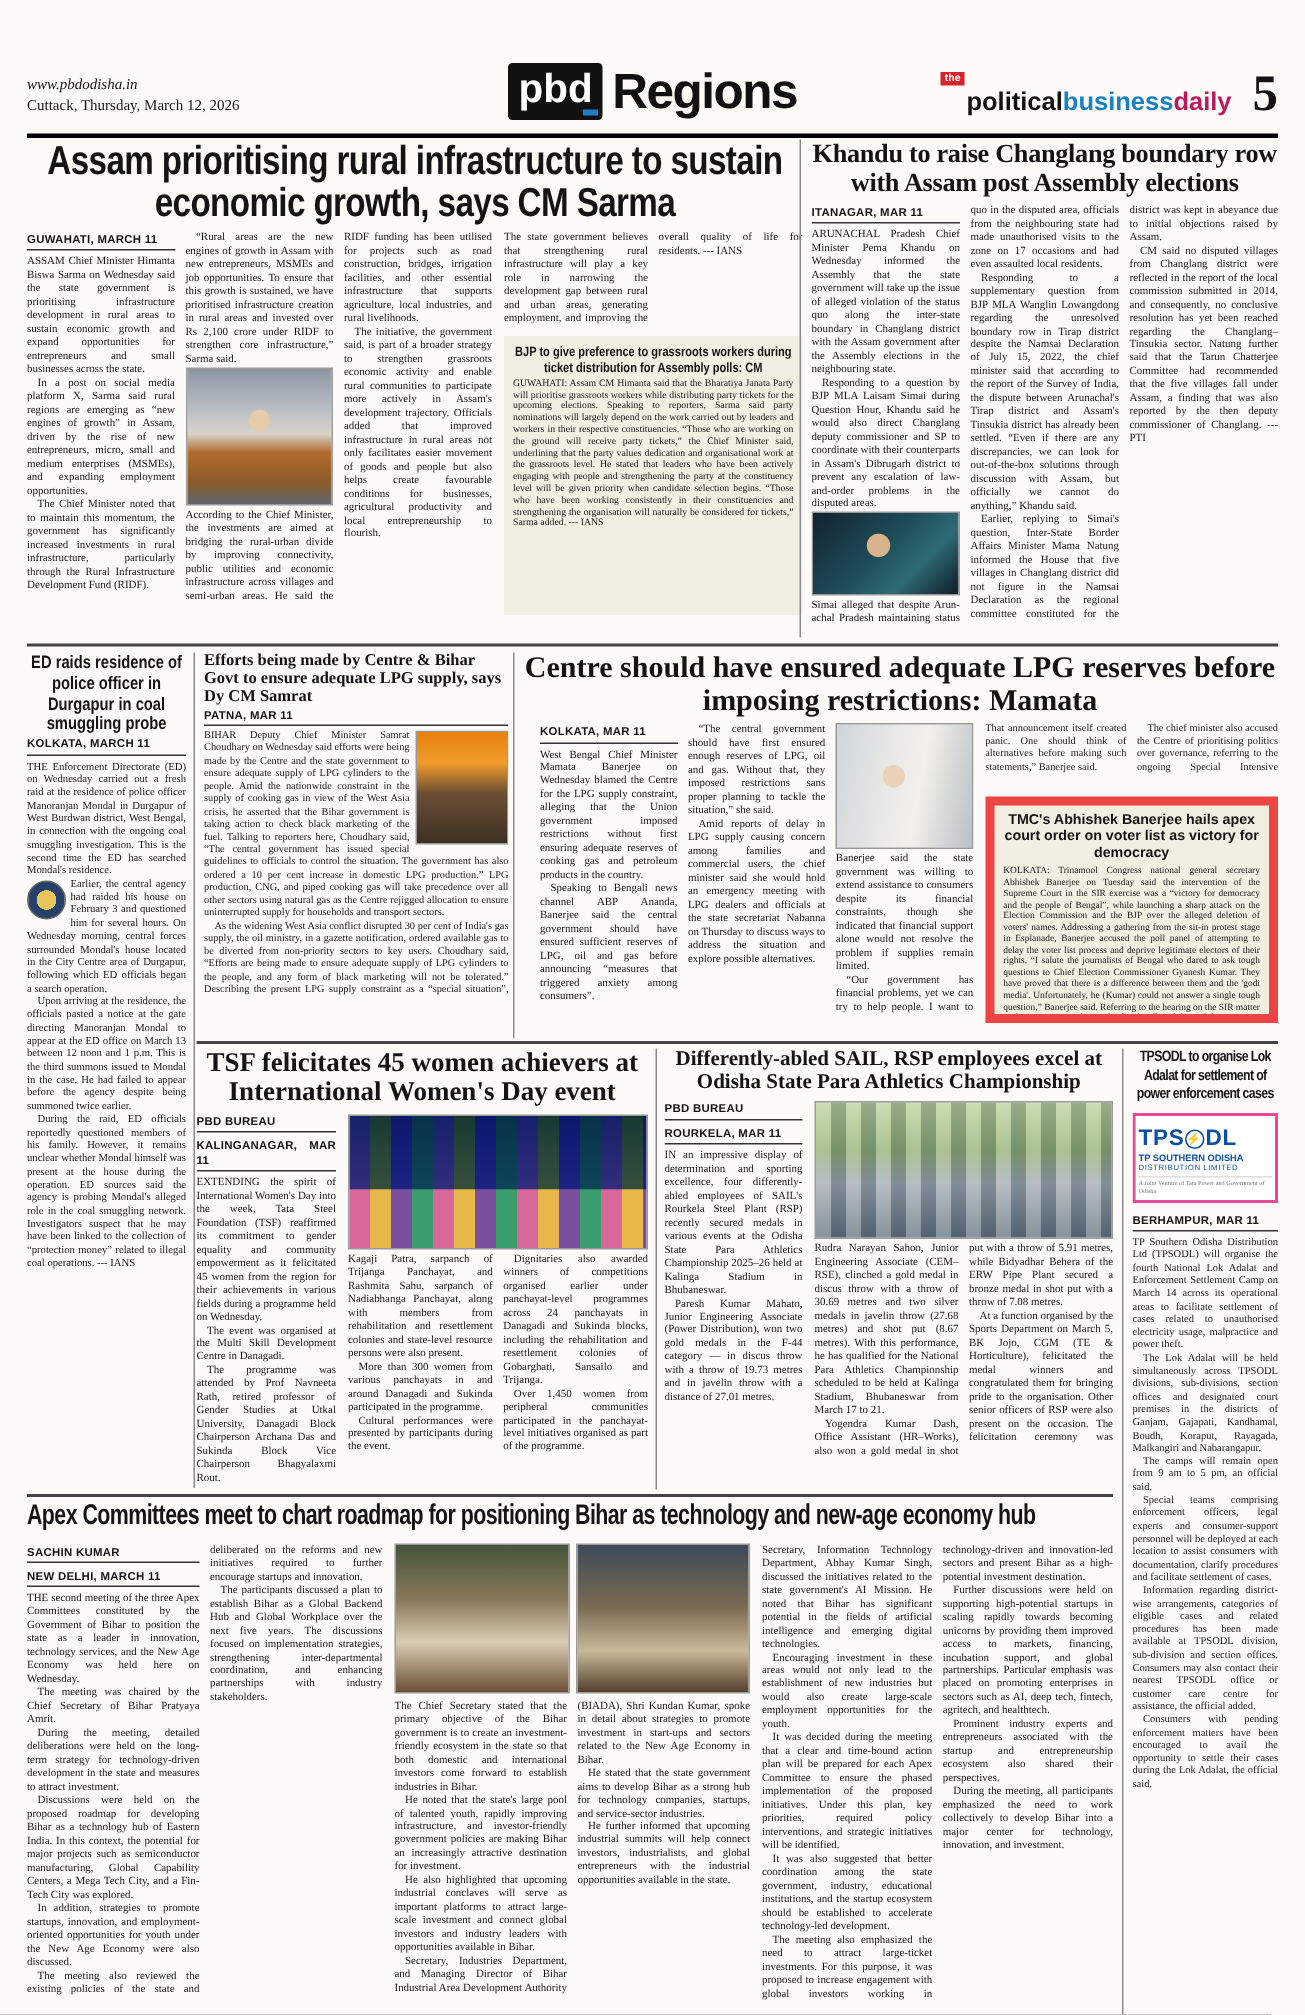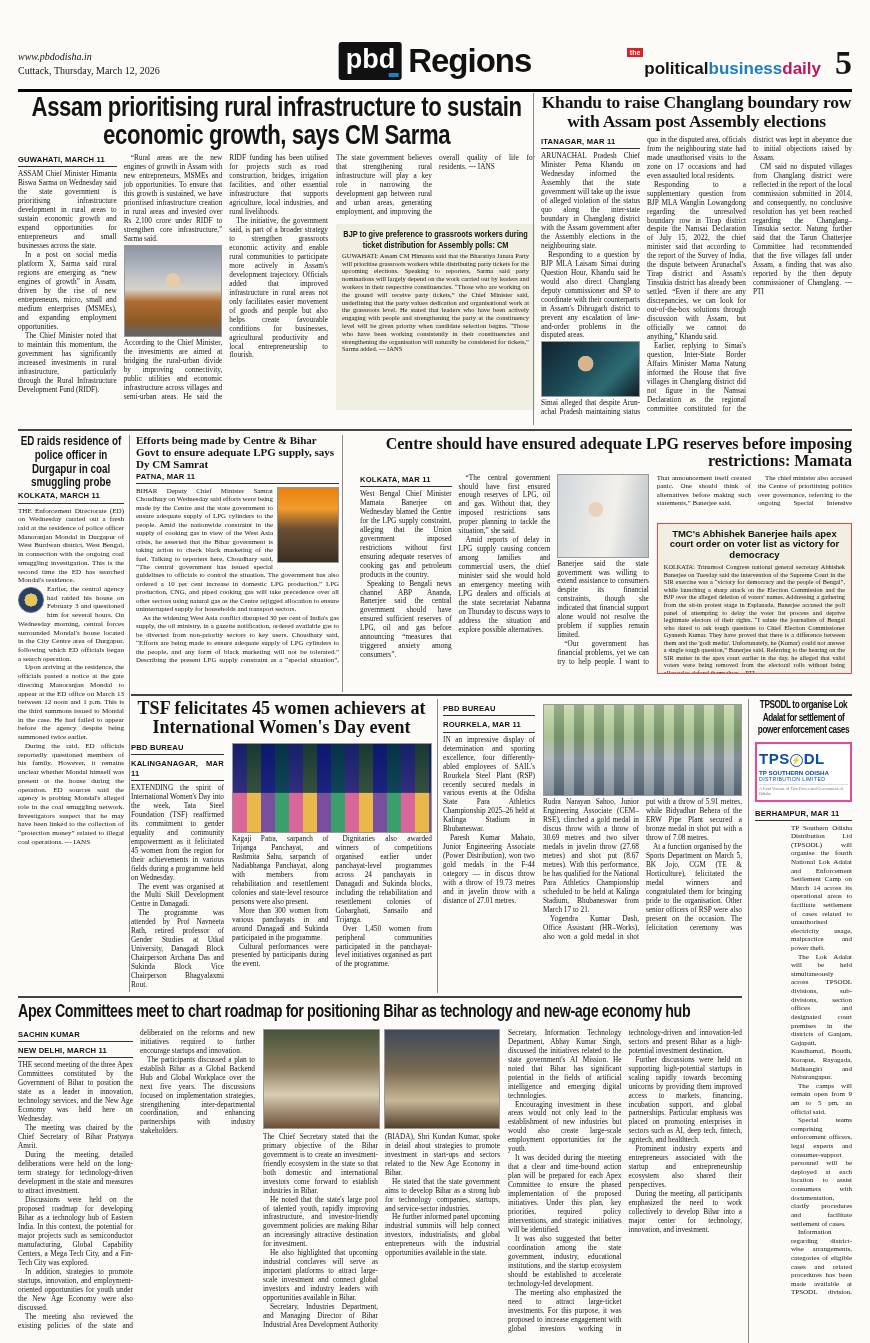--- a/index.html
+++ b/index.html
@@ -66,26 +66,26 @@
   .ed-logo{float:left;width:24px;height:24px;border-radius:50%;margin:2px 3px 1px 0;
            background:radial-gradient(circle at 50% 50%,#e8c55a 0 38%,#27406b 39% 100%);border:1px solid #666;}
   .vr-2{left:129px;top:435px;height:557px;}
   .art-bihar{left:136px;top:435px;width:203px;height:257px;}
   .bihar-hl{font-size:11px;text-align:left;max-height:50px;overflow:hidden;}
   .bihar-body{font-size:6.9px;height:178px;overflow:hidden;}
   .ph-bihar{float:right;width:60px;height:74px;margin:0 0 2px 4px;border:1px solid #999;
             background:linear-gradient(180deg,#e8820f 0%,#f29b2a 28%,#6b4f35 55%,#3c2f22 100%);}
   .vr-3{left:342px;top:435px;height:257px;}
   .art-mamata{left:348px;top:435px;width:504px;height:257px;}
-  .mamata-hl{font-size:16px;text-align:right;}
+  .mamata-hl{font-size:20px;text-align:center;}
   .mamata-zones{display:flex;gap:8px;margin-top:4px;height:200px;}
   .mamata-left{width:296px;height:200px;margin-left:12px;}
   .mamata-right{width:200px;display:flex;flex-direction:column;gap:3px;}
   .mamata-tail{height:46px;font-size:6.9px;}
-  .tmc-box{flex:1;border:1px solid #ef4444;}
+  .tmc-box{flex:1;border:6px solid #ef4444;}
   .tmc-box .subbox-hl{font-size:9.5px;}
   .tmc-box .body{font-size:6.3px;}
   .hr-2{left:131px;top:694px;width:721px;height:2px;}
   
   .art-tsf{left:131px;top:699px;width:301px;height:294px;}
   .tsf-hl{font-size:18px;text-align:center;}
   .tsf-zones{display:flex;gap:8px;margin-top:4px;height:245px;}
   .tsf-left{width:93px;}
   .tsf-right{width:200px;}
   .vr-4{left:437px;top:699px;height:294px;}
@@ -97,21 +97,21 @@
   .vr-5{left:748px;top:699px;height:644px;}
   .art-tpsodl{left:755px;top:699px;width:97px;height:644px;}
   .tpsodl-hl{font-size:10px;font-weight:600;text-align:center;line-height:1.25;}
   .tplogo{border:2px solid #ec4899;background:#fff;text-align:left;padding:6px 2px 4px;margin:5px 0 6px;}
   .tpname{font-family:"Liberation Sans",sans-serif;font-weight:bold;font-size:15px;color:#0b4ea2;letter-spacing:.5px;}
   .tpbolt{display:inline-block;width:11px;height:11px;line-height:11px;border:1.5px solid #0b4ea2;border-radius:50%;
           font-size:8px;color:#00a7b5;vertical-align:1px;margin:0 .5px;}
   .tpsub1{font-family:"Liberation Sans",sans-serif;font-weight:bold;font-size:6.2px;color:#0b4ea2;margin-top:2px;}
   .tpsub2{font-family:"Liberation Sans",sans-serif;font-size:5.2px;color:#0b4ea2;letter-spacing:.4px;}
   .tpsub3{font-size:4.2px;color:#777;border-top:1px solid #ddd;margin-top:2px;padding-top:1px;}
-  .tpsodl-body{font-size:7px;height:470px;overflow:hidden;margin-left:36px;}
+  .tpsodl-body{font-size:7px;height:470px;overflow:hidden;}
   .hr-3{left:18px;top:996px;width:724px;height:2px;}
   
   .art-apex{left:18px;top:1001px;width:724px;height:342px;}
   .apex-hl{font-size:19px;white-space:nowrap;text-align:left;}
   .apex-zones{display:flex;gap:8px;margin-top:8px;height:306px;}
   .apex-a{width:237px;}
   .apex-b{width:237px;display:flex;flex-direction:column;gap:4px;}
   .apex-c{width:234px;}
   .apex-photos{display:flex;gap:4px;height:100px;}
   .apex-photos .photo{height:100%;margin:0;}
@@ -299,20 +299,21 @@
             <p class="bp">Dignitaries also awarded winners of competitions organised earlier under panchayat-level programmes across 24 panchayats in Danagadi and Sukinda blocks, including the rehabilitation and resettlement colonies of Gobarghati, Sansailo and Trijanga.</p>
             <p class="bp">Over 1,450 women from peripheral communities participated in the panchayat-level initiatives organised as part of the programme.</p>
           </div>
       </div>
     </div>
   </article>
 
   <div class="vr vr-4"></div>
 
   <article class="art art-para">
+    <h1 class="hl hl-serif para-hl" data-bind="articles.para.headline">Differently-abled SAIL, RSP employees excel at Odisha State Para Athletics Championship</h1>
     <div class="para-zones">
       <div class="para-left body">
         <div class="by" data-bind="articles.para.byline">PBD BUREAU</div>
         <div class="dl" data-bind="articles.para.dateline">ROURKELA, MAR 11</div>
         <div data-bind-list="articles.para.body">
             <p class="bp">IN an impressive display of determination and sporting excellence, four differently-abled employees of SAIL's Rourkela Steel Plant (RSP) recently secured medals in various events at the Odisha State Para Athletics Championship 2025–26 held at Kalinga Stadium in Bhubaneswar.</p>
             <p class="bp">Paresh Kumar Mahato, Junior Engineering Associate (Power Distribution), won two gold medals in the F-44 category — in discus throw with a throw of 19.73 metres and in javelin throw with a distance of 27.01 metres.</p>
           </div>
       </div>
       <div class="para-right">
@@ -371,21 +372,21 @@
         <div class="apex-photos">
           <div class="photo ph-apex1"></div>
           <div class="photo ph-apex2"></div>
         </div>
         <div class="apex-b-text body cols-2" data-bind-list="articles.apex.body">
             <p class="bp">The Chief Secretary stated that the primary objective of the Bihar government is to create an investment-friendly ecosystem in the state so that both domestic and international investors come forward to establish industries in Bihar.</p>
             <p class="bp">He noted that the state's large pool of talented youth, rapidly improving infrastructure, and investor-friendly government policies are making Bihar an increasingly attractive destination for investment.</p>
             <p class="bp">He also highlighted that upcoming industrial conclaves will serve as important platforms to attract large-scale investment and connect global investors and industry leaders with opportunities available in Bihar.</p>
             <p class="bp">Secretary, Industries Department, and Managing Director of Bihar Industrial Area Development Authority (BIADA), Shri Kundan Kumar, spoke in detail about strategies to promote investment in start-ups and sectors related to the New Age Economy in Bihar.</p>
             <p class="bp">He stated that the state government aims to develop Bihar as a strong hub for technology companies, startups, and service-sector industries.</p>
-            <p class="bp">He further informed panel upcoming industrial summits will help connect investors, industrialists, and global entrepreneurs with the industrial opportunities available in the state.</p>
+            <p class="bp">He further informed that upcoming industrial summits will help connect investors, industrialists, and global entrepreneurs with the industrial opportunities available in the state.</p>
           </div>
       </div>
       <div class="apex-c body cols-2" data-bind-list="articles.apex.body">
           <p class="bp">Secretary, Information Technology Department, Abhay Kumar Singh, discussed the initiatives related to the state government's AI Mission. He noted that Bihar has significant potential in the fields of artificial intelligence and emerging digital technologies.</p>
           <p class="bp">Encouraging investment in these areas would not only lead to the establishment of new industries but would also create large-scale employment opportunities for the youth.</p>
           <p class="bp">It was decided during the meeting that a clear and time-bound action plan will be prepared for each Apex Committee to ensure the phased implementation of the proposed initiatives. Under this plan, key priorities, required policy interventions, and strategic initiatives will be identified.</p>
           <p class="bp">It was also suggested that better coordination among the state government, industry, educational institutions, and the startup ecosystem should be established to accelerate technology-led development.</p>
           <p class="bp">The meeting also emphasized the need to attract large-ticket investments. For this purpose, it was proposed to increase engagement with global investors working in technology-driven and innovation-led sectors and present Bihar as a high-potential investment destination.</p>
           <p class="bp">Further discussions were held on supporting high-potential startups in scaling rapidly towards becoming unicorns by providing them improved access to markets, financing, incubation support, and global partnerships. Particular emphasis was placed on promoting enterprises in sectors such as AI, deep tech, fintech, agritech, and healthtech.</p>
           <p class="bp">Prominent industry experts and entrepreneurs associated with the startup and entrepreneurship ecosystem also shared their perspectives.</p>

